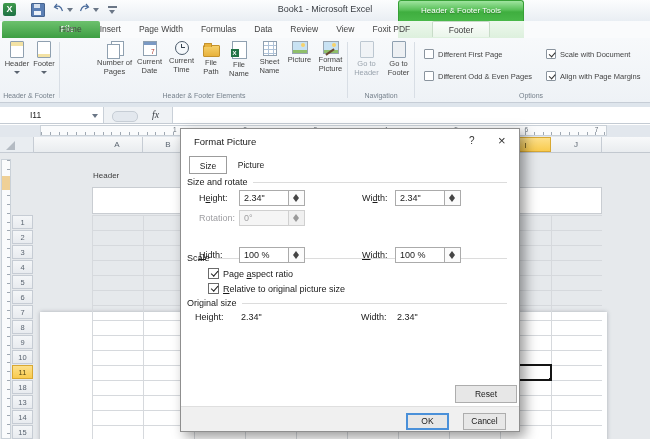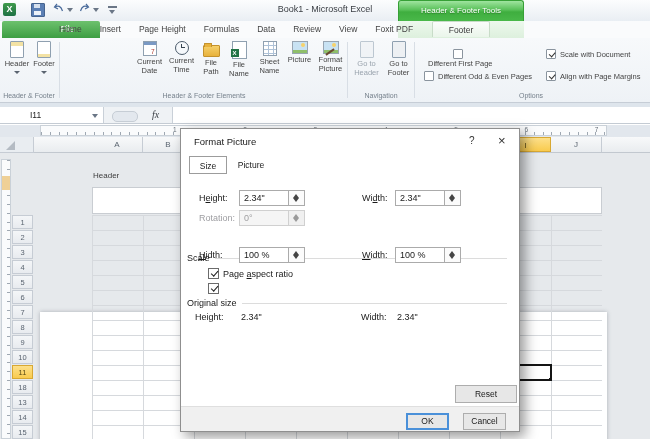--- a/index.html
+++ b/index.html
@@ -156,21 +156,21 @@
   <div class="abs" id="win-title">Book1 - Microsoft Excel</div>
   <div class="abs" id="ctx-banner">Header &amp; Footer Tools</div>
 </div>
 
 <div class="abs" id="tab-row"></div>
 <div class="abs" id="ctx-tab-zone"></div>
 <div class="abs" id="file-tab">File</div>
 <div class="abs" id="main-tabs">
   <span class="tab">Home</span>
   <span class="tab">Insert</span>
-  <span class="tab">Page Height</span>
+  <span class="tab">Page Width</span>
   <span class="tab">Formulas</span>
   <span class="tab">Data</span>
   <span class="tab">Review</span>
   <span class="tab">View</span>
   <span class="tab">Foxit PDF</span>
 </div>
 <div class="abs" id="design-tab">Footer</div>
 
 <div class="abs" id="ribbon">
 
@@ -180,20 +180,27 @@
     <span class="mini-caret"></span>
   </div>
   <div class="bigbtn" style="left:31px;width:26px;">
     <span class="pageic ftr"></span>
     <span class="lbl">Footer</span>
     <span class="mini-caret"></span>
   </div>
   <div class="grp-label" style="left:0px;width:58px;">Header &amp; Footer</div>
   <div class="vsep" style="left:59px;"></div>
 
+  <div class="bigbtn" style="left:96px;width:37px;">
+    <span class="pages2">
+        <i class="b"></i>
+        <i class="f"></i>
+      </span>
+    <span class="lbl">Number of Pages</span>
+  </div>
   <div class="bigbtn" style="left:134px;width:31px;">
     <span class="cal"></span>
     <span class="lbl">Current Date</span>
   </div>
   <div class="bigbtn" style="left:166px;width:31px;">
     <span class="clock"></span>
     <span class="lbl">Current Time</span>
   </div>
   <div class="bigbtn" style="left:198px;width:26px;">
     <span class="folder"></span>
@@ -222,21 +229,21 @@
     <span class="pageic gray" style="opacity:.55;"></span>
     <span class="lbl">Go to Header</span>
   </div>
   <div class="bigbtn" style="left:383px;width:31px;">
     <span class="pageic gray"></span>
     <span class="lbl">Go to Footer</span>
   </div>
   <div class="grp-label" style="left:348px;width:66px;">Navigation</div>
   <div class="vsep" style="left:414px;"></div>
 
-  <div class="opt-row" style="left:424px;top:11px;flex-direction:column;">
+  <div class="opt-row" style="left:424px;top:11px;">
     <span class="cbx"></span>
     <span class="opt-label">Different First Page</span>
   </div>
   <div class="opt-row" style="left:424px;top:33px;">
     <span class="cbx"></span>
     <span class="opt-label">Different Odd &amp; Even Pages</span>
   </div>
   <div class="opt-row" style="left:546px;top:11px;">
     <span class="cbx checked"></span>
     <span class="opt-label">Scale with Document</span>
@@ -311,20 +318,24 @@
 <div class="abs" id="sel-cell"></div>
 
 <div class="abs" id="dialog">
   <div class="abs" id="dlg-title">Format Picture</div>
   <div class="abs" id="dlg-help">?</div>
   <div class="abs" id="dlg-close">×</div>
 
   <div class="dlg-tab" id="tab-size">Size</div>
   <div class="dlg-tab" id="tab-picture">Picture</div>
 
+  <div class="caption" style="top:48px;">
+    <span>Size and rotate</span>
+      <div class="line"></div>
+  </div>
   <div class="dlbl" style="left:18px;top:64px;">
     <span>H</span><span class="u">e</span><span>ight:</span>
   </div>
   <div class="spinbox" style="left:58px;top:61px;">
     <span class="val">2.34"</span>
     <span class="spin">
         <span class="up"></span>
         <span class="down"></span>
       </span>
   </div>
@@ -369,20 +380,23 @@
     <span class="spin">
         <span class="up"></span>
         <span class="down"></span>
       </span>
   </div>
   <span class="dchk checked" style="left:27px;top:139px;"></span>
   <div class="dlbl" style="left:42px;top:140px;">
     <span>Page </span><span class="u">a</span><span>spect ratio</span>
   </div>
   <span class="dchk checked" style="left:27px;top:154px;"></span>
+  <div class="dlbl" style="left:42px;top:155px;">
+    <span></span><span class="u">R</span><span>elative to original picture size</span>
+  </div>
 
   <div class="caption" style="top:169px;">
     <span>Original size</span>
       <div class="line"></div>
   </div>
   <div class="dlbl" style="left:14px;top:183px;">Height:</div>
   <div class="dlbl" style="left:60px;top:183px;">2.34"</div>
   <div class="dlbl" style="left:180px;top:183px;">Width:</div>
   <div class="dlbl" style="left:216px;top:183px;">2.34"</div>
 

